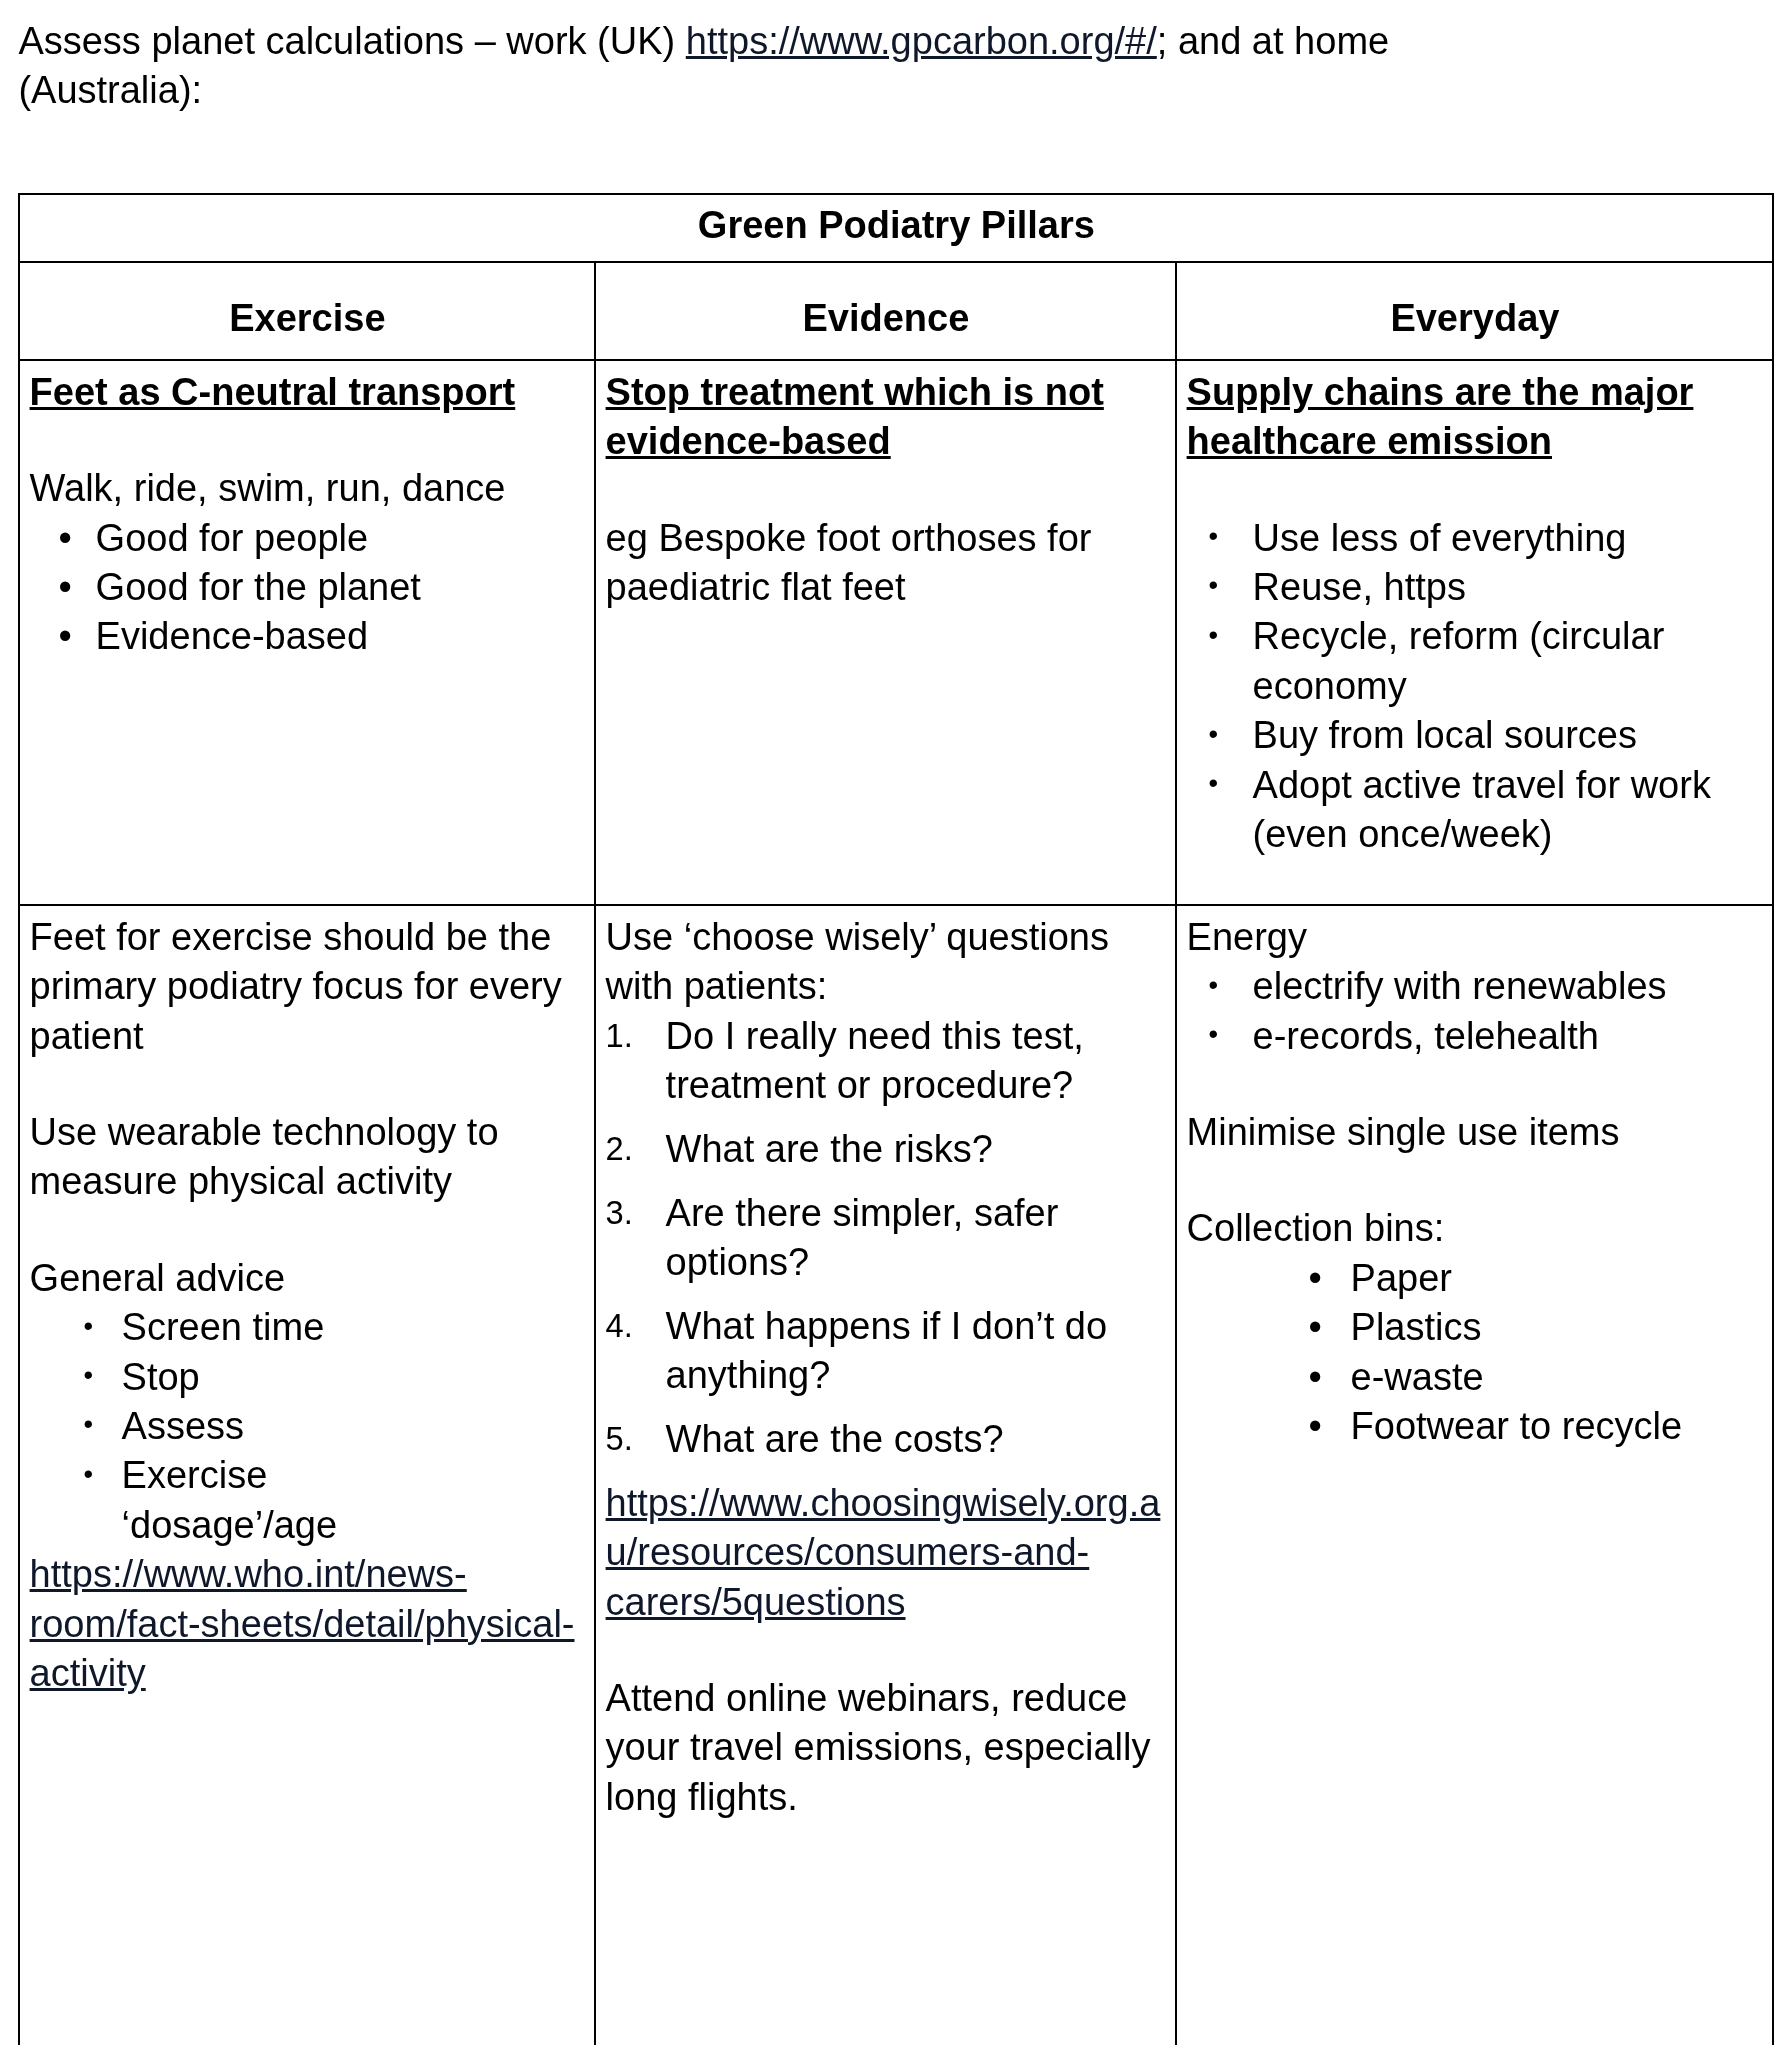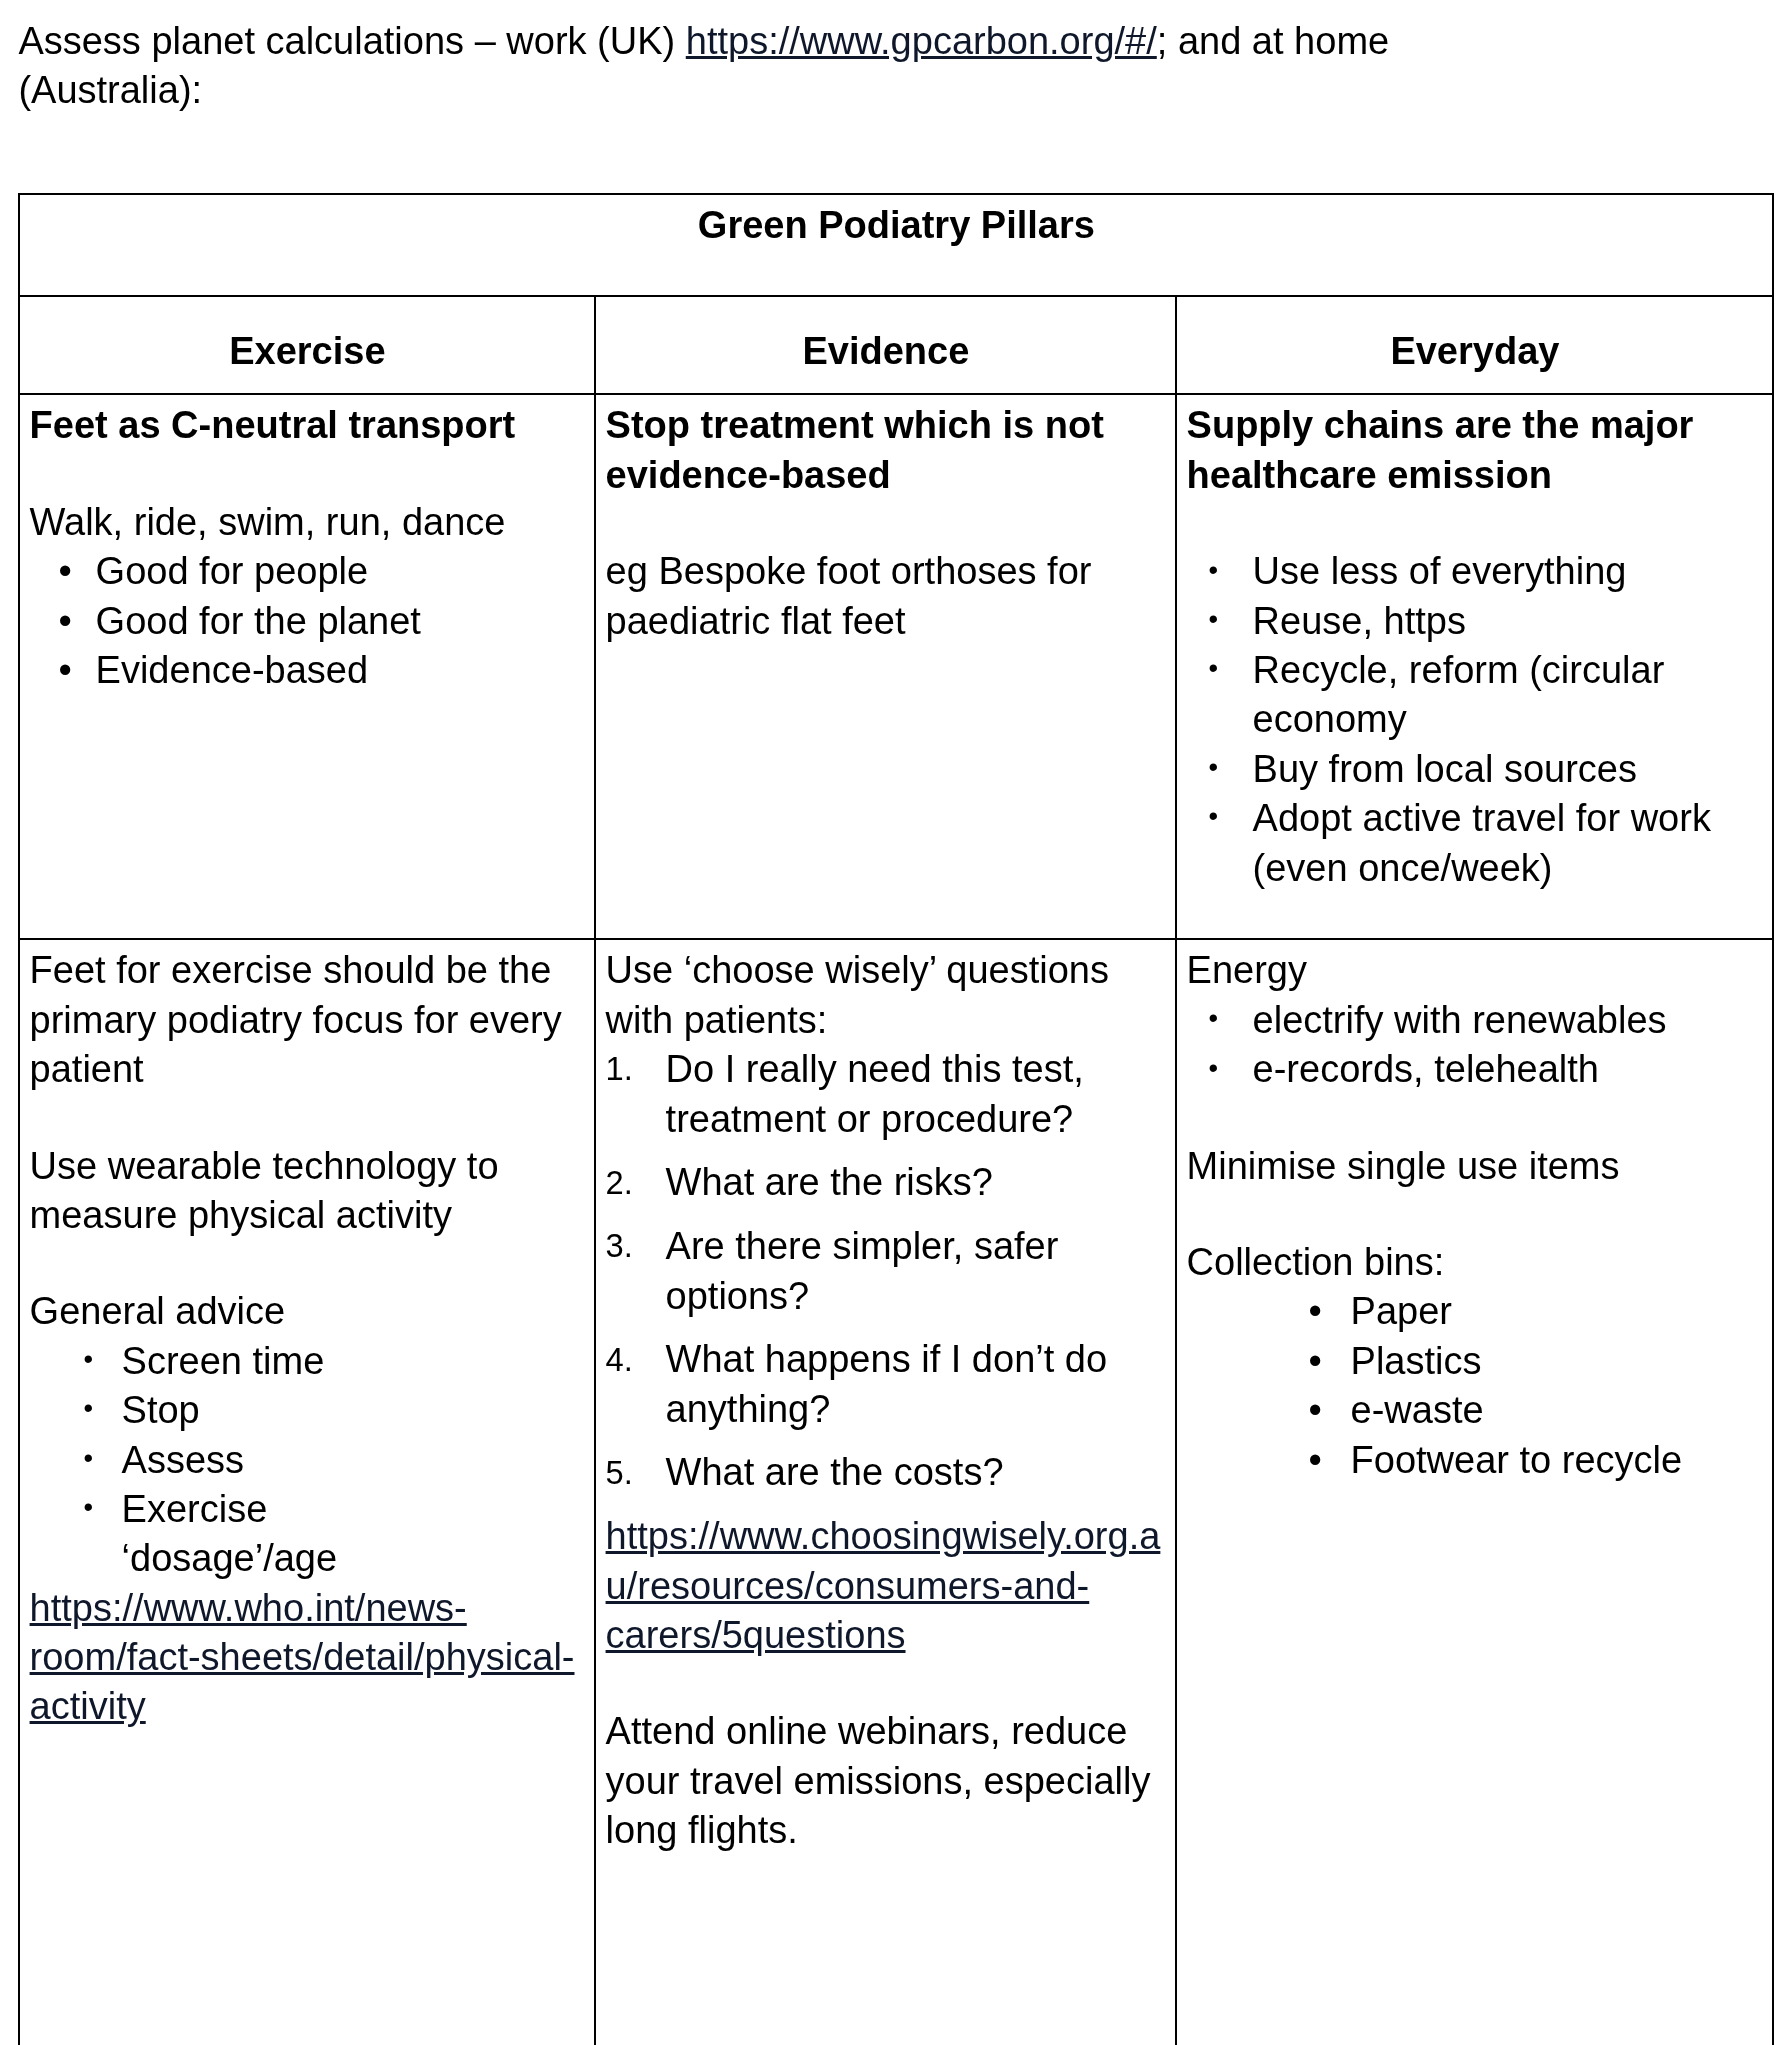--- a/index.html
+++ b/index.html
@@ -23,35 +23,35 @@
     table-layout: fixed;
   }
   table.pillars td {
     border: 2.6px solid #000000;
     vertical-align: top;
     padding: 6.6px 9.2px 10.5px 9.2px;
   }
   td.title-cell {
     text-align: center;
     font-weight: bold;
-    height: 102px;
+    height: 68px;
     padding-top: 17px;
     margin-top: 8px;
   }
   tr.colheads td {
     text-align: center;
     font-weight: bold;
     height: 98px;
     vertical-align: bottom;
     padding-bottom: 16px;
   }
   tr.row1 td { height: 545px; }
   tr.row2 td { height: 1214px; }
 
-  .cell-heading { font-weight: bold; margin-bottom: 47px; }
+  .cell-heading { font-weight: bold; margin-bottom: 47px; text-decoration: underline; }
   .para { margin-bottom: 0; }
   .para.gap-below { margin-bottom: 47px; }
 
   ul.bullets-disc { list-style: none; }
   ul.bullets-disc > li { position: relative; padding-left: 66px; }
   ul.bullets-disc > li::before { content: "\2022"; position: absolute; left: 29px; }
 
   ul.bullets-dot { list-style: none; }
   ul.bullets-dot > li { position: relative; padding-left: 66px; }
   ul.bullets-dot > li::before { content: "\2022"; position: absolute; left: 22px; font-size: 0.72em; top: 0.16em; }

